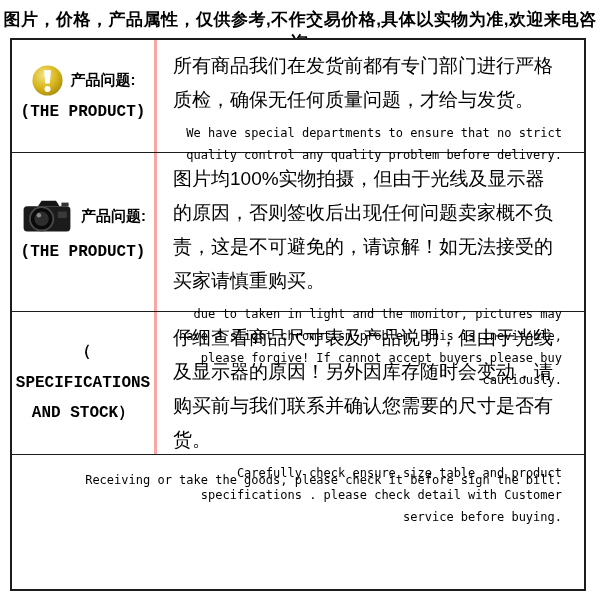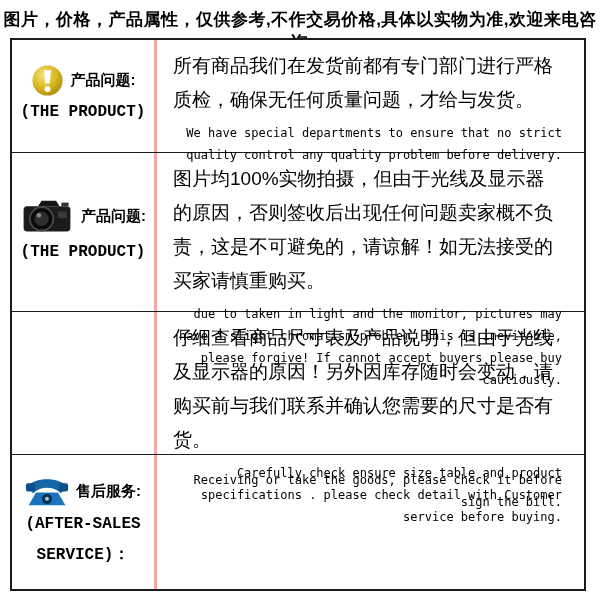--- a/index.html
+++ b/index.html
@@ -96,42 +96,27 @@
       <div class="en-label">(THE PRODUCT)</div>
     </div>
     <div class="content-cell">
       <p class="cn-text">图片均100%实物拍摄，但由于光线及显示器的原因，否则签收后出现任何问题卖家概不负责，这是不可避免的，请谅解！如无法接受的买家请慎重购买。</p>
       <p class="en-text">due to taken in light and the monitor, pictures may have a slight chromatism problem, this is inevitable, please forgive! If cannot accept buyers please buy cautiously.</p>
     </div>
   </div>
 
   <div class="row row-3">
     <div class="label-cell">
+      <div class="en-label">（ SPECIFICATIONS AND STOCK）</div>
     </div>
     <div class="content-cell">
       <p class="cn-text">仔细查看商品尺寸表及产品说明，但由于光线及显示器的原因！另外因库存随时会变动，请购买前与我们联系并确认您需要的尺寸是否有货。</p>
       <p class="en-text">Carefully check ensure size table and product specifications . please check detail with Customer service before buying.</p>
     </div>
   </div>
 
   <div class="row row-4">
-    <div class="label-cell">
-      <div class="label-line">
-        <span class="icon-box">
-          <svg viewBox="0 0 48 38" width="44" height="35">
-            <path d="M2 14 C10 3 38 3 46 14 L39 21 C31 13 17 13 9 21 Z" fill="#1566a6"></path>
-            <rect x="1" y="10" width="10" height="9" rx="2.5" fill="#0d4f86"></rect>
-            <rect x="37" y="10" width="10" height="9" rx="2.5" fill="#0d4f86"></rect>
-            <path d="M12 20 L36 20 L44 34 L4 34 Z" fill="#1a74bd"></path>
-            <circle cx="24" cy="27" r="5.6" fill="#08304f"></circle>
-            <circle cx="24" cy="27" r="2.2" fill="#9cc8e8"></circle>
-          </svg>
-        </span>
-        <span class="cn-label">售后服务:</span>
-      </div>
-      <div class="en-label">(AFTER-SALES SERVICE)：</div>
-    </div>
     <div class="content-cell">
       <p class="en-text">Receiving or take the goods, please check it before sign the bill.</p>
     </div>
   </div>
 
 </div>
 
 </body></html>

